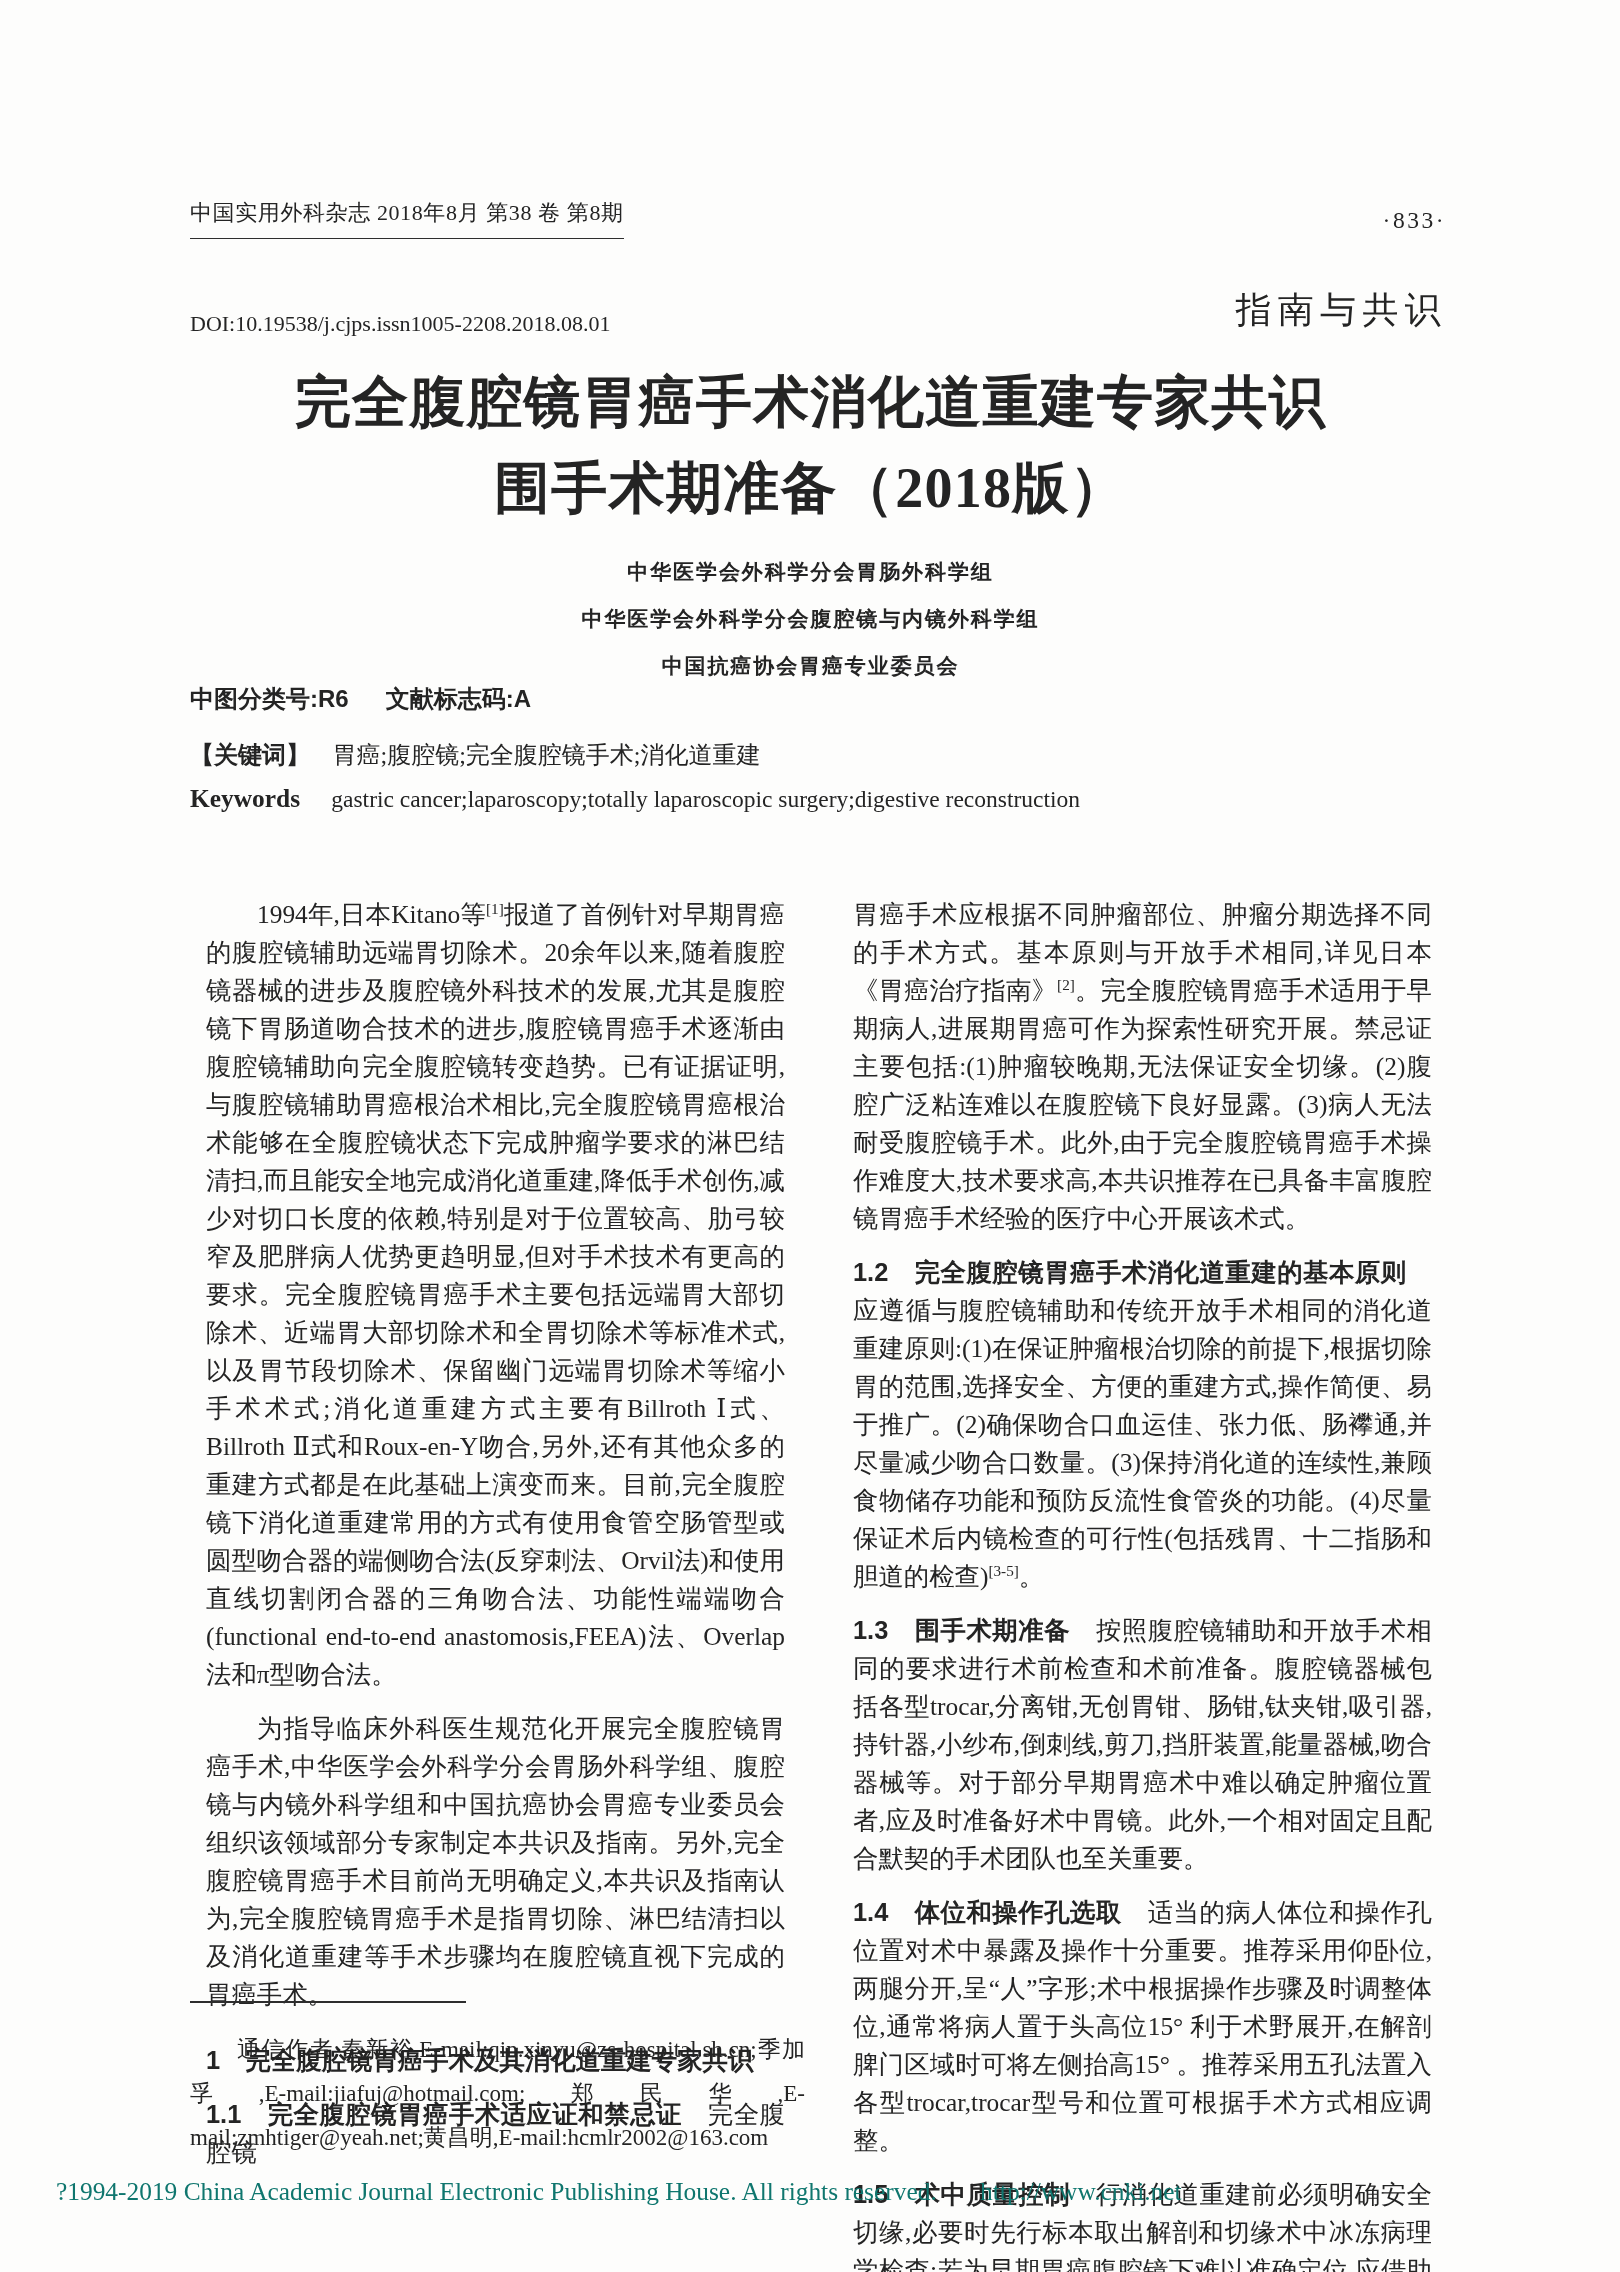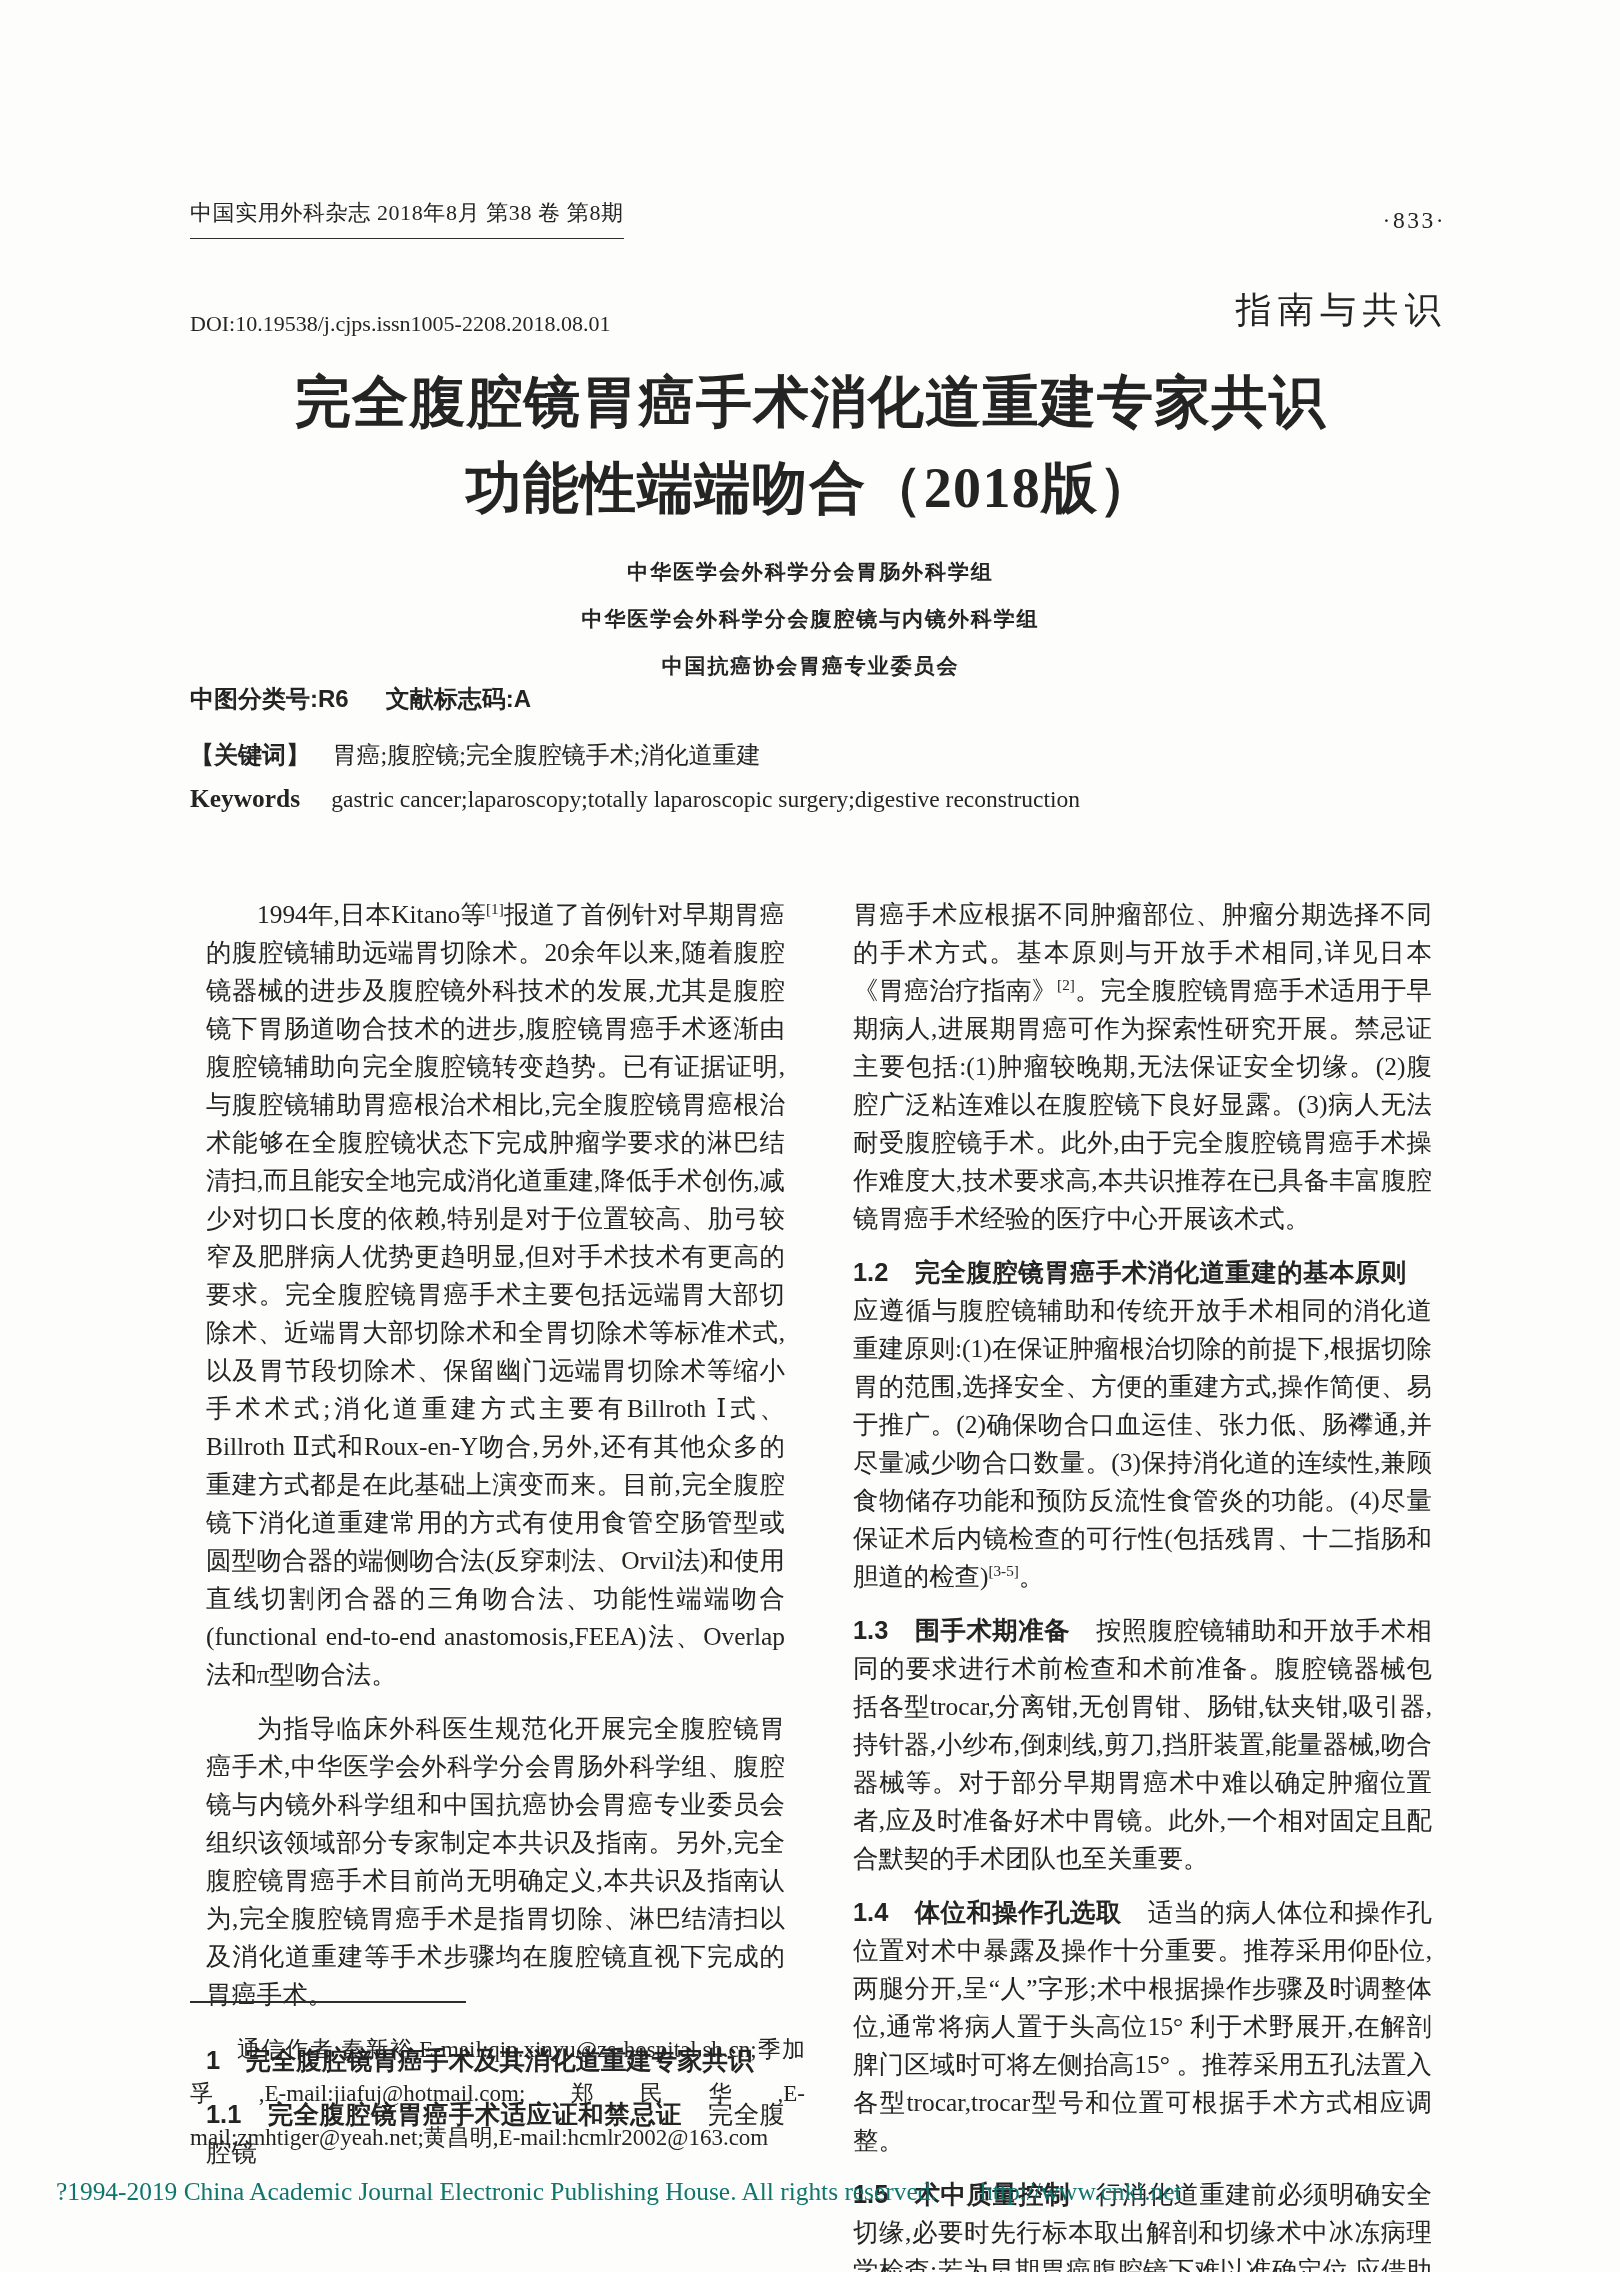--- a/index.html
+++ b/index.html
@@ -90,21 +90,21 @@
 
 <div class="page">
 
   <div class="hdr-journal">中国实用外科杂志 2018年8月 第38 卷 第8期</div>
   <div class="hdr-pageno">·833·</div>
   <div class="hdr-col-label">指南与共识</div>
   <div class="doi">DOI:10.19538/j.cjps.issn1005-2208.2018.08.01</div>
 
   <h1 class="title">
     <span class="tline">完全腹腔镜胃癌手术消化道重建专家共识</span>
-    <span class="tline">功能性端端吻合（2018版）</span>
+    <span class="tline">围手术期准备（2018版）</span>
   </h1>
 
   <div class="affils">
     <div>中华医学会外科学分会胃肠外科学组</div>
     <div>中华医学会外科学分会腹腔镜与内镜外科学组</div>
     <div>中国抗癌协会胃癌专业委员会</div>
   </div>
 
   <div class="meta">
     <span>中图分类号:R6</span>

